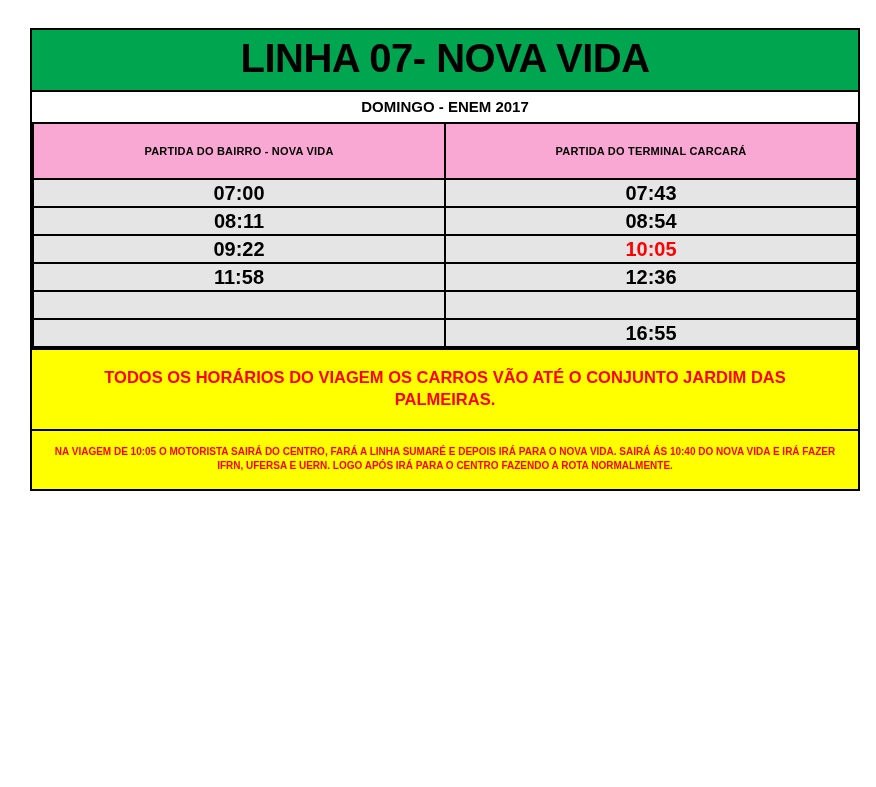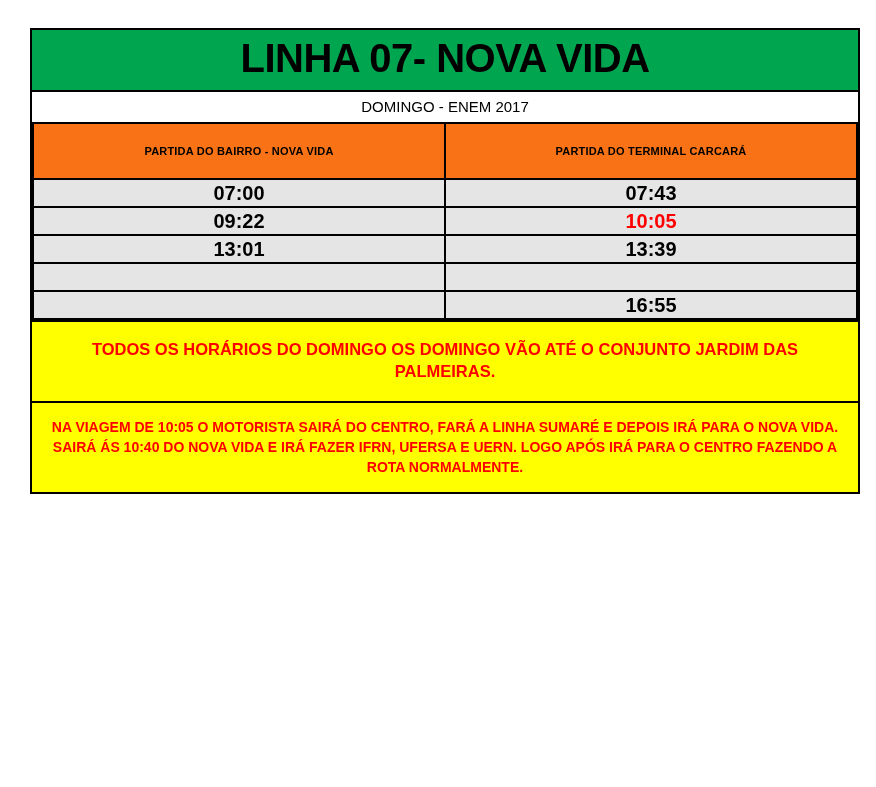--- a/index.html
+++ b/index.html
@@ -58,37 +58,37 @@
   }
 
   .subtitle-bar {
     background: #ffffff;
     border-bottom: 2px solid #000;
     text-align: center;
     padding: 6px 0 7px 0;
   }
   .subtitle-bar .subtitle {
     font-size: 15px;
-    font-weight: normal;
+    font-weight: bold;
     color: #000;
   }
 
   table.sched {
     border-collapse: collapse;
     width: 100%;
     table-layout: fixed;
   }
   table.sched th,
   table.sched td {
     border: 2px solid #000;
     margin: 0;
     padding: 0;
   }
   table.sched th {
-    background: #f97316;
+    background: #f9a8d4;
     height: 54px;
     font-size: 11px;
     font-weight: bold;
     letter-spacing: 0.2px;
     color: #000;
     text-align: center;
     vertical-align: middle;
   }
   table.sched td.time {
     background: #e5e5e5;
@@ -116,21 +116,21 @@
     font-weight: bold;
     text-align: center;
     box-sizing: border-box;
   }
   .note-1 {
     font-size: 16.5px;
     line-height: 1.35;
     padding: 16px 26px 18px 26px;
   }
   .note-2 {
-    font-size: 14px;
+    font-size: 10px;
     line-height: 1.45;
     padding: 14px 18px 15px 18px;
   }
   .note-3 {
     font-size: 15px;
     line-height: 1.42;
     padding: 14px 14px 16px 14px;
   }
 </style>
 </head>
@@ -157,35 +157,39 @@
           <th>PARTIDA DO BAIRRO - NOVA VIDA</th>
           <th>PARTIDA DO TERMINAL CARCARÁ</th>
         </tr>
       </thead>
       <tbody id="sched-body">
           <tr>
             <td class="time">07:00</td>
             <td class="time">07:43</td>
           </tr>
           <tr>
+            <td class="time">08:11</td>
+            <td class="time">08:54</td>
+          </tr>
+          <tr>
             <td class="time">09:22</td>
             <td class="time hl">10:05</td>
           </tr>
           <tr>
-            <td class="time">13:01</td>
-            <td class="time">13:39</td>
+            <td class="time">11:58</td>
+            <td class="time">12:36</td>
           </tr>
           <tr>
             <td class="time empty">&nbsp;</td>
             <td class="time empty">&nbsp;</td>
           </tr>
           <tr>
             <td class="time empty">&nbsp;</td>
             <td class="time">16:55</td>
           </tr>
         </tbody>
     </table>
 
-    <div class="note note-1">TODOS OS HORÁRIOS DO DOMINGO OS DOMINGO VÃO ATÉ O CONJUNTO JARDIM DAS PALMEIRAS.</div>
+    <div class="note note-1">TODOS OS HORÁRIOS DO VIAGEM OS CARROS VÃO ATÉ O CONJUNTO JARDIM DAS PALMEIRAS.</div>
     <div class="note note-2">NA VIAGEM DE 10:05 O MOTORISTA SAIRÁ DO CENTRO, FARÁ A LINHA SUMARÉ E DEPOIS IRÁ PARA O NOVA VIDA. SAIRÁ ÁS 10:40 DO NOVA VIDA E IRÁ FAZER IFRN, UFERSA E UERN. LOGO APÓS IRÁ PARA O CENTRO FAZENDO A ROTA NORMALMENTE.</div>
 
   </div>
 </div>
 
 </body></html>

